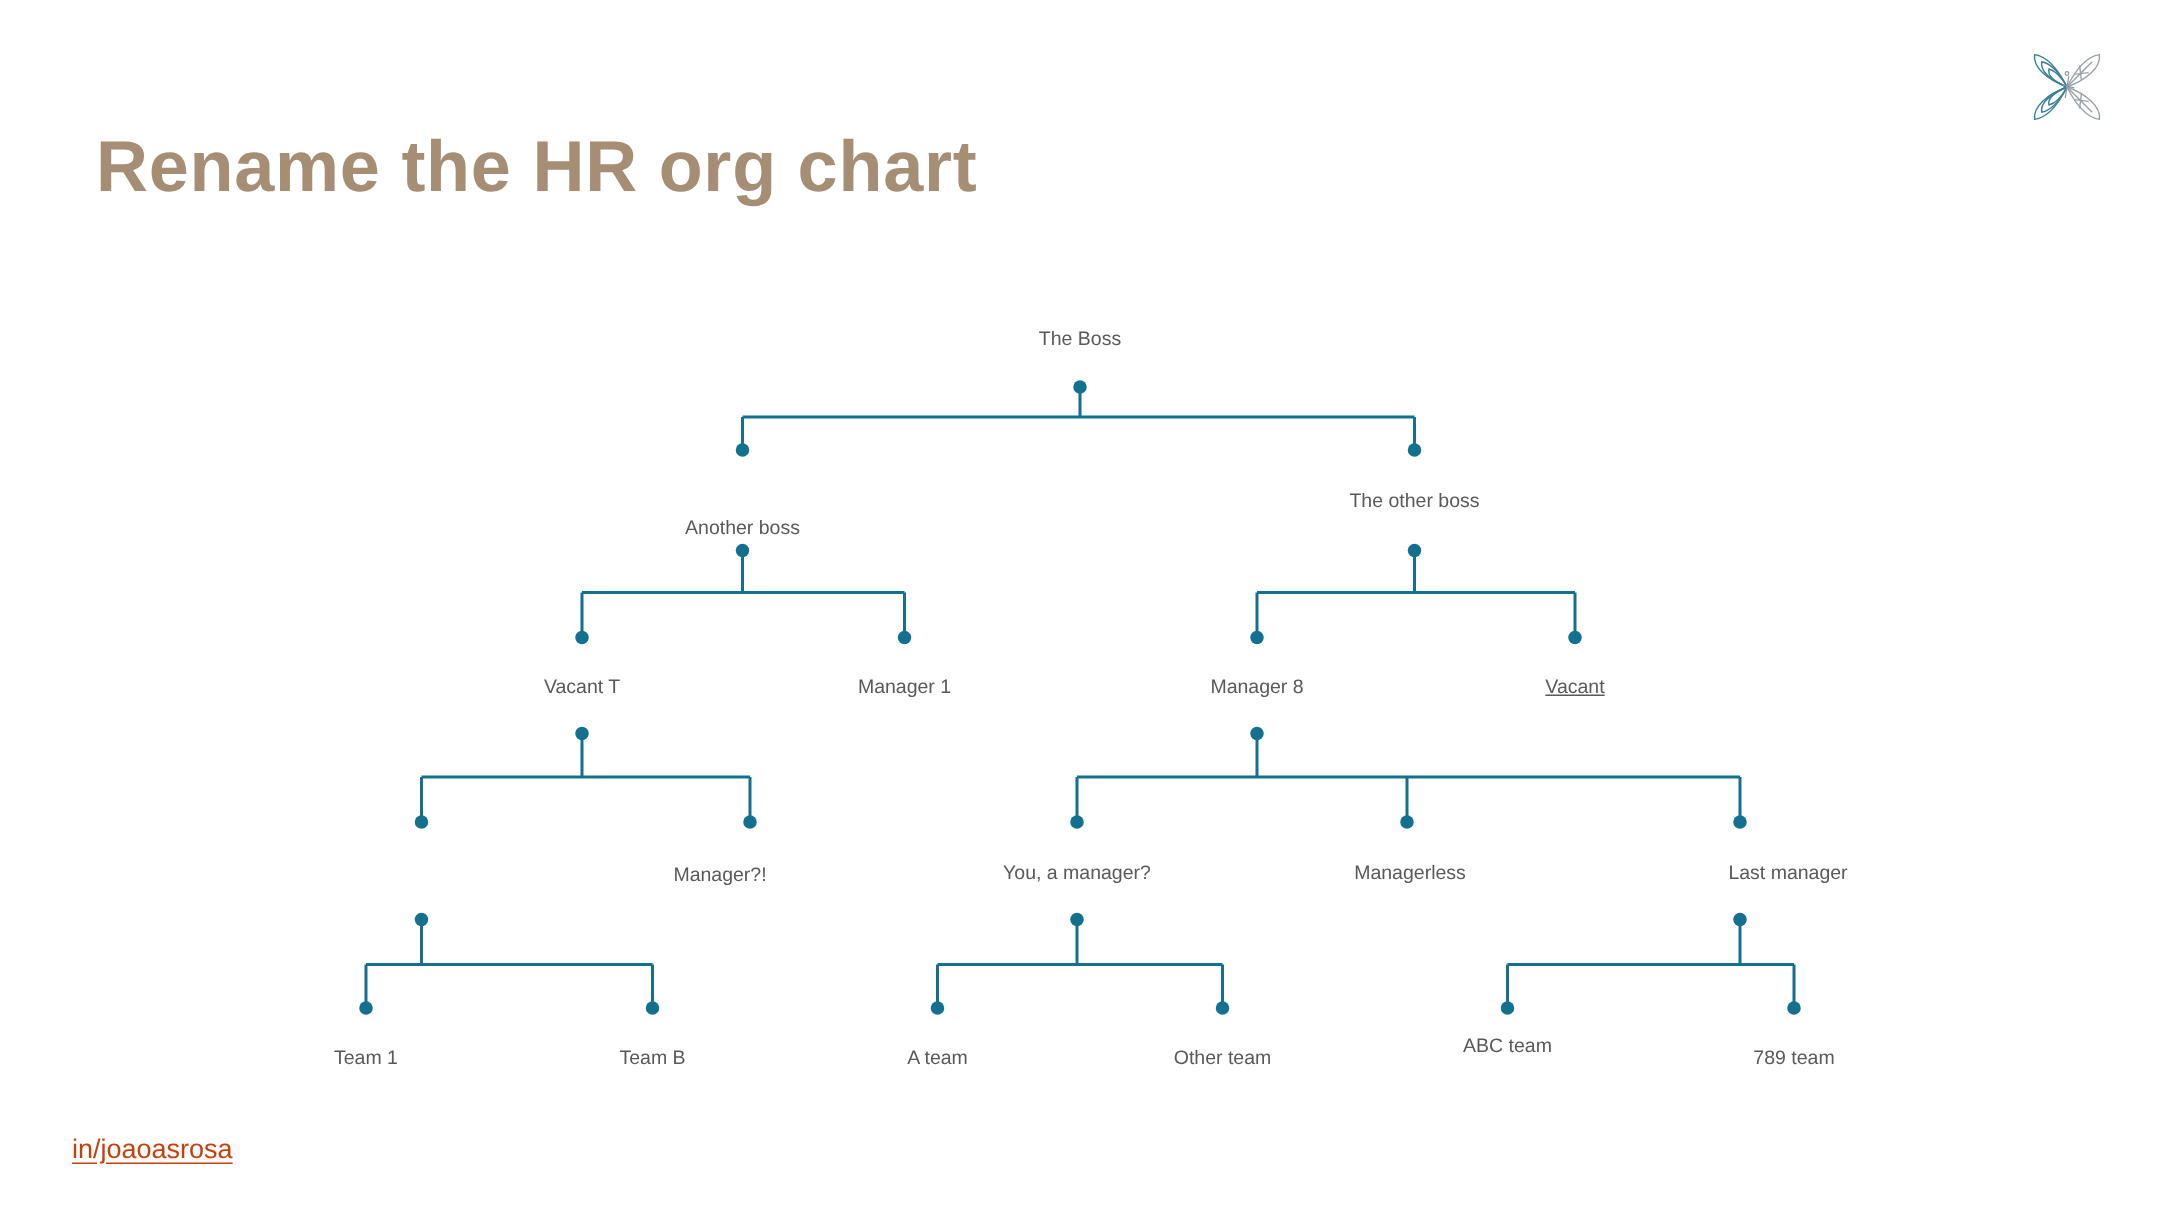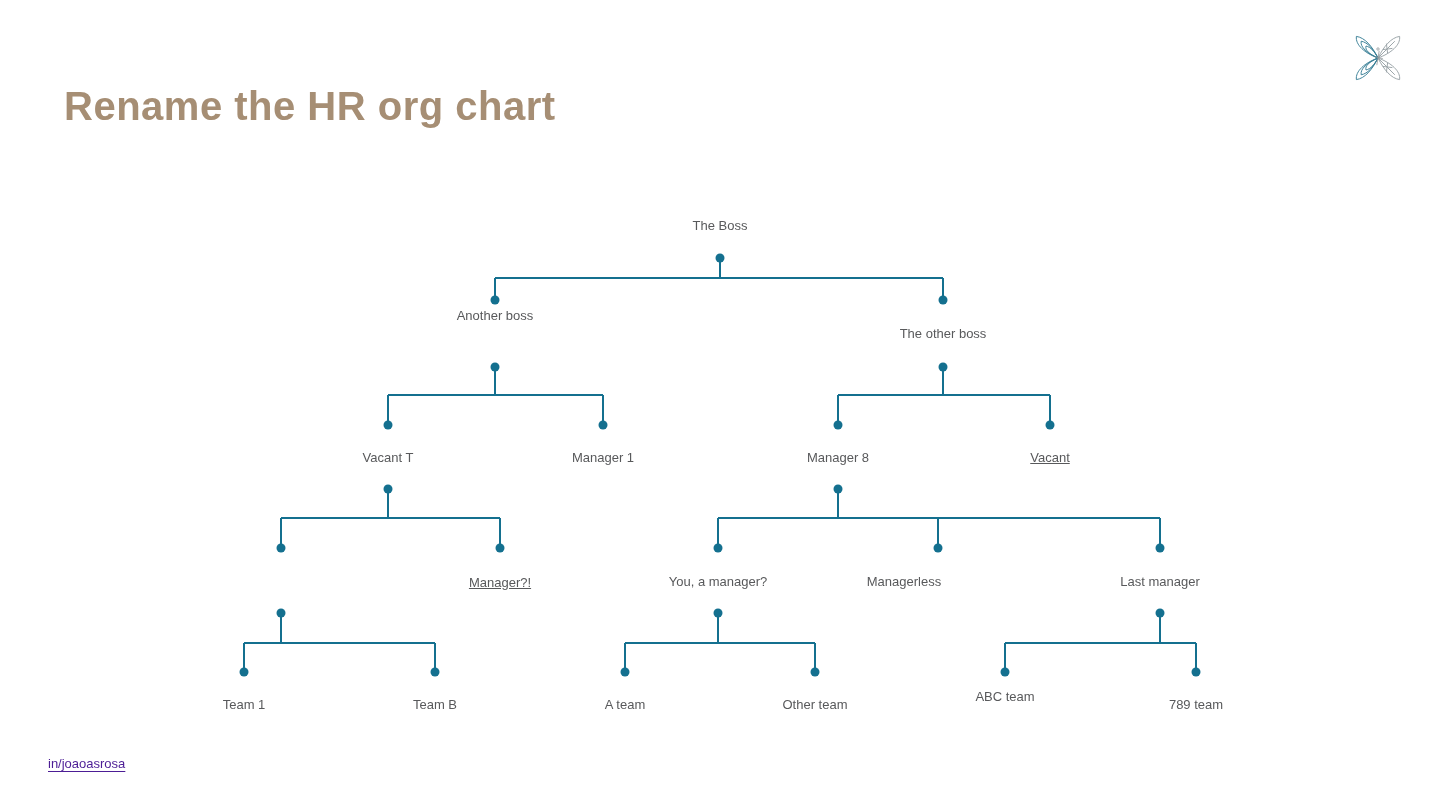--- a/index.html
+++ b/index.html
@@ -8,21 +8,21 @@
     width: 1440px;
     height: 810px;
     background: #ffffff;
     overflow: hidden;
     font-family: "Liberation Sans", sans-serif;
   }
   .page-title {
     position: absolute;
     left: 64px;
     top: 84px;
-    font-size: 40px;
+    font-size: 48px;
     font-weight: bold;
     letter-spacing: 0.5px;
     color: #a68e74;
     white-space: nowrap;
   }
   .brand-logo {
     position: absolute;
     top: 28px;
     right: 32px;
     width: 60px;
@@ -50,22 +50,22 @@
     line-height: 24px;
     color: #58595b;
     text-align: center;
     white-space: nowrap;
   }
   .node.wrap { white-space: normal; }
   .footer-link {
     position: absolute;
     left: 48px;
     top: 756px;
-    font-size: 13px;
-    color: #4c1d95;
+    font-size: 18px;
+    color: #c2410c;
     text-underline-offset: 3px;
   }
 </style>
 </head>
 <body>
 
 <div class="slide">
 
   <div class="page-title">Rename the HR org chart</div>
 
@@ -156,32 +156,32 @@
     <g>
       <circle cx="1160" cy="613" r="4.5"></circle>
       <path d="M1160,613 L1160,643 M1005,643 L1196,643 M1005,643 L1005,672 M1196,643 L1196,672"></path>
       <circle cx="1005" cy="672" r="4.5"></circle>
       <circle cx="1196" cy="672" r="4.5"></circle>
     </g>
   </svg>
 
   <div class="node" style="left:720px; top:226px;">The Boss</div>
 
-  <div class="node" style="left:495px; top:316px;">Another boss</div>
+  <div class="node" style="left:495px; top:352px;">Another boss</div>
   <div class="node" style="left:943px; top:334px;">The other boss</div>
 
   <div class="node" style="left:388px; top:458px;">Vacant T</div>
   <div class="node" style="left:603px; top:458px;">Manager 1</div>
   <div class="node" style="left:838px; top:458px;">Manager 8</div>
   <div class="node" style="left:1050px; top:458px;text-decoration:underline;">Vacant</div>
 
-  <div class="node" style="left:500px; top:583px;text-decoration:underline;">Manager?!</div>
+  <div class="node" style="left:480px; top:583px;">Manager?!</div>
   <div class="node wrap" style="left:718px; top:582px; width:104px;text-align:center;">You, a manager?</div>
-  <div class="node" style="left:904px; top:582px;text-align:center;">Managerless</div>
-  <div class="node" style="left:1160px; top:582px;">Last manager</div>
+  <div class="node" style="left:940px; top:582px;text-align:center;">Managerless</div>
+  <div class="node" style="left:1192px; top:582px;">Last manager</div>
 
   <div class="node" style="left:244px; top:705px;">Team 1</div>
   <div class="node" style="left:435px; top:705px;text-align:center;">Team B</div>
   <div class="node" style="left:625px; top:705px;">A team</div>
   <div class="node" style="left:815px; top:705px;">Other team</div>
   <div class="node" style="left:1005px; top:697px;">ABC team</div>
   <div class="node" style="left:1196px; top:705px;">789 team</div>
 
   <a href="#" class="footer-link">in/joaoasrosa</a>
 

